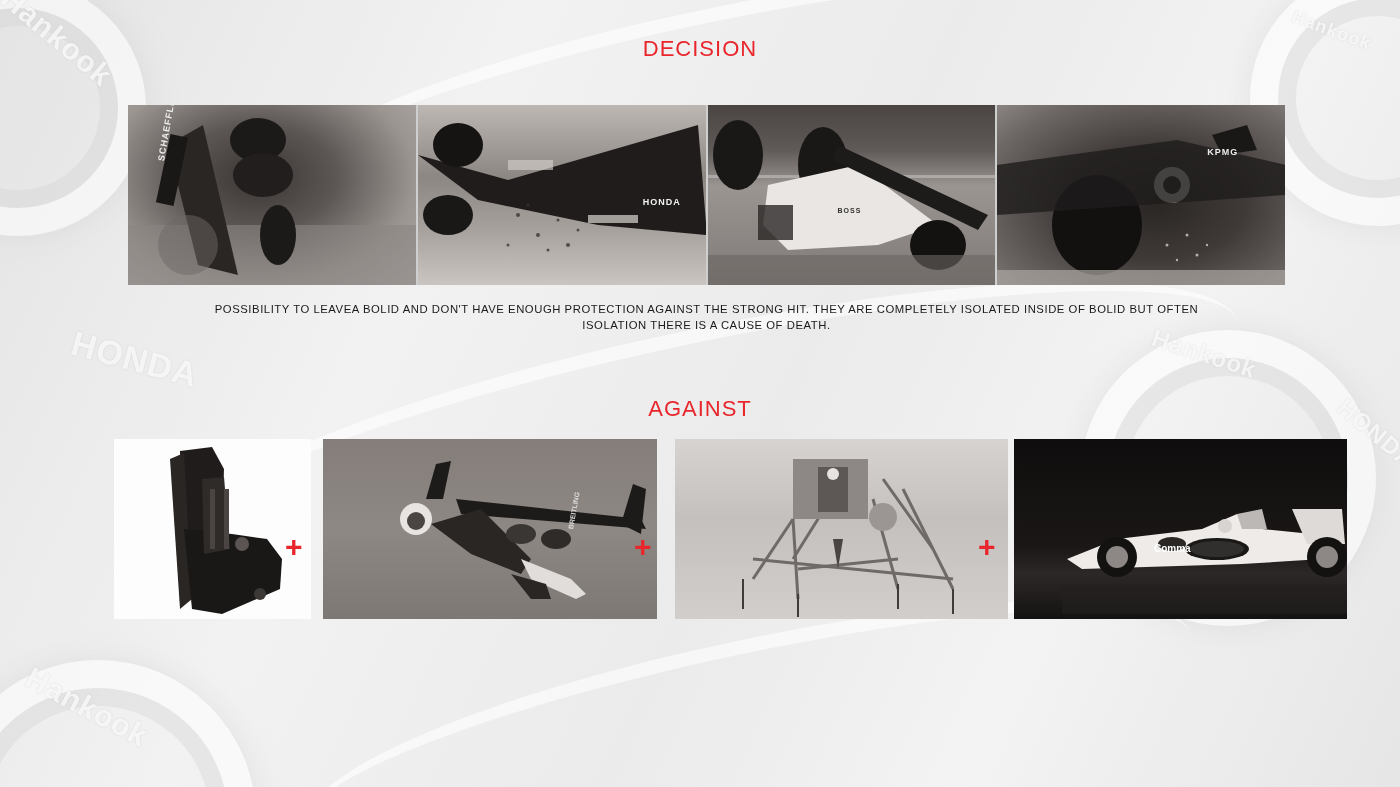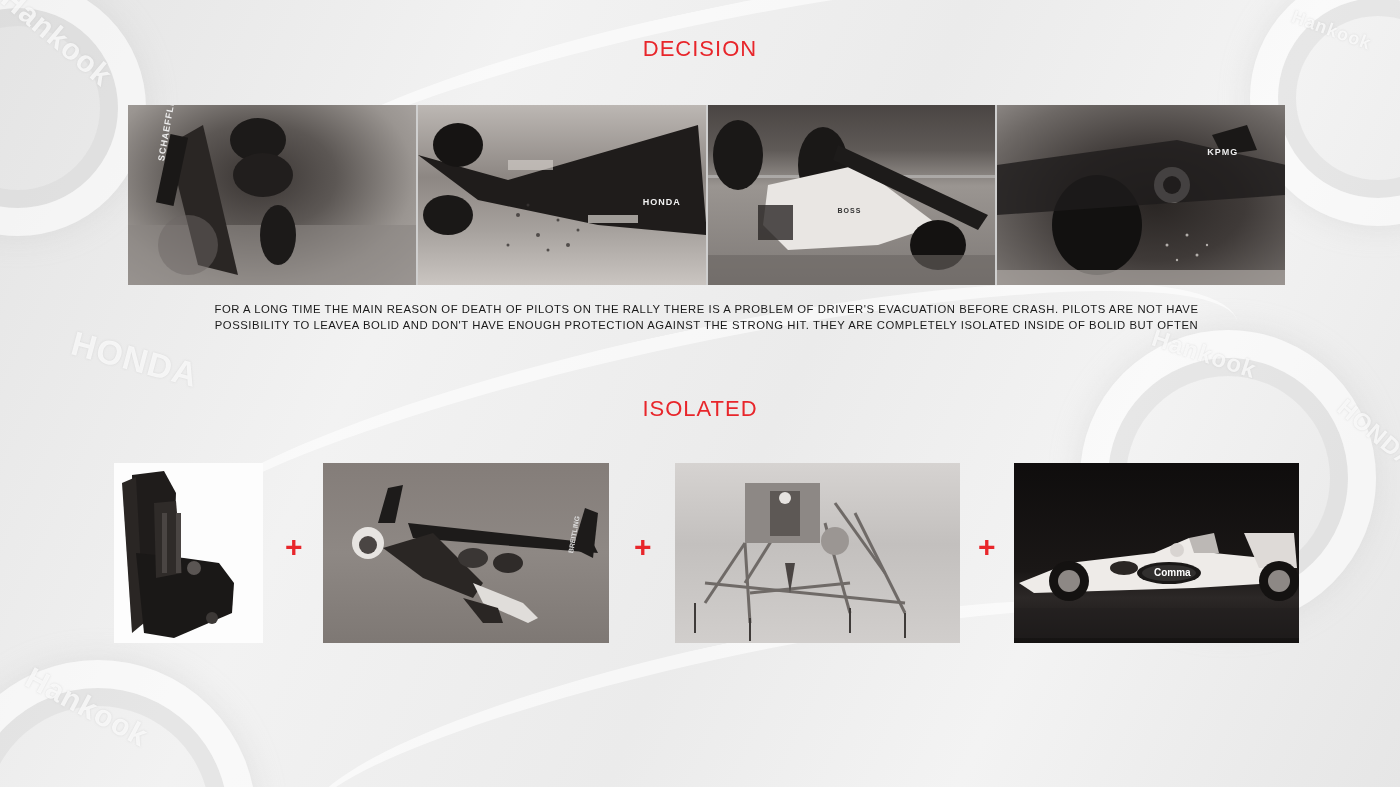--- a/index.html
+++ b/index.html
@@ -31,21 +31,21 @@
   .strip { position:absolute; left:128px; top:105px; width:1157px; height:180px; display:flex; gap:2px; background:#cfcfcf; }
   .photo { position:relative; flex:1; overflow:hidden; }
   .photo .tag {
     position:absolute; font-size:9px; font-weight:bold; color:#eee; letter-spacing:1px;
   }
   .para {
     position:absolute; left:128px; width:1157px; text-align:center;
     font-size:11.3px; line-height:15.5px; color:#1a1a1a; letter-spacing:0.55px;
     text-transform:uppercase;
   }
-  .dimg { position:absolute; top:463px; height:180px; overflow:hidden; }
+  .dimg { position:absolute; top:439px; height:180px; overflow:hidden;padding-left:48px; }
   .plus {
     position:absolute; top:532px; color:#e8262b; font-size:30px; font-weight:bold; line-height:30px;
   }
   svg { display:block; }
 </style>
 </head>
 <body>
 
 <div class="bg-layer">
   <div class="wheel" style="left:-110px; top:-20px; width:200px; height:200px;"></div>
@@ -126,27 +126,27 @@
           <circle cx="180" cy="155" r="1.2"></circle>
             <circle cx="210" cy="140" r="1.2"></circle>
         </g>
         <rect x="0" y="165" width="289" height="15" fill="#aca7a3" opacity="0.7"></rect>
       </svg>
       <span class="tag" style="left:210px; top:42px;">KPMG</span>
     </div>
   </div>
 
   <div class="para" style="top:302px;">
-    <div>FOR A LONG TIME THE MAIN REASON OF DEATH OF PILOTS ON THE RALLY THERE IS A PROBLEM OF  DRIVER'S EVACUATION BEFORE CRASH. PILOTS ARE NOT HAVE</div>
     <div>POSSIBILITY TO LEAVEA BOLID AND DON'T HAVE ENOUGH PROTECTION AGAINST THE STRONG HIT. THEY ARE COMPLETELY ISOLATED  INSIDE OF BOLID BUT OFTEN</div>
+    <div>ISOLATION THERE IS A CAUSE OF DEATH.</div>
   </div>
 </section>
 
 <section>
-  <h2 class="heading" style="top:396px; margin:0;">ISOLATED</h2>
+  <h2 class="heading" style="top:396px; margin:0;">AGAINST</h2>
 
   <div class="dimg" style="left:114px; width:149px; background:#fdfdfd;">
     <svg width="149" height="180" viewBox="0 0 149 180">
       <polygon points="18,12 50,8 62,30 60,90 40,100 20,90" fill="#1f1c1b"></polygon>
       <polygon points="8,20 22,14 30,160 18,170" fill="#2a2624"></polygon>
       <polygon points="22,90 70,95 105,100 120,120 118,150 60,175 30,170" fill="#1a1817"></polygon>
       <polygon points="40,40 62,38 68,110 42,115" fill="#2f2b29"></polygon>
       <rect x="48" y="50" width="5" height="60" fill="#4a4543"></rect>
       <rect x="62" y="50" width="5" height="60" fill="#4a4543"></rect>
       <circle cx="80" cy="105" r="7" fill="#5a5553"></circle>

